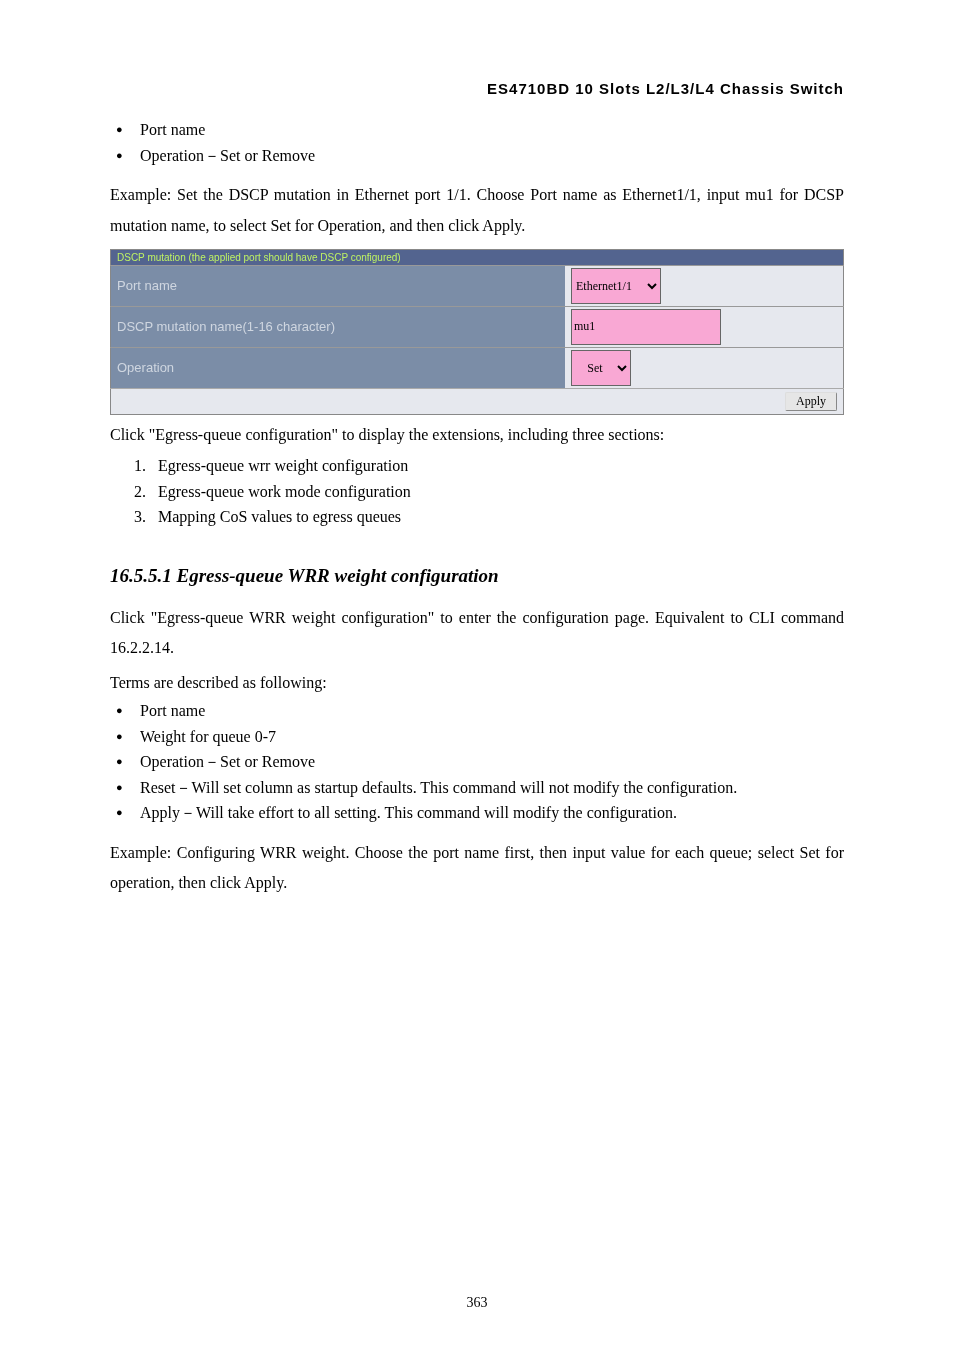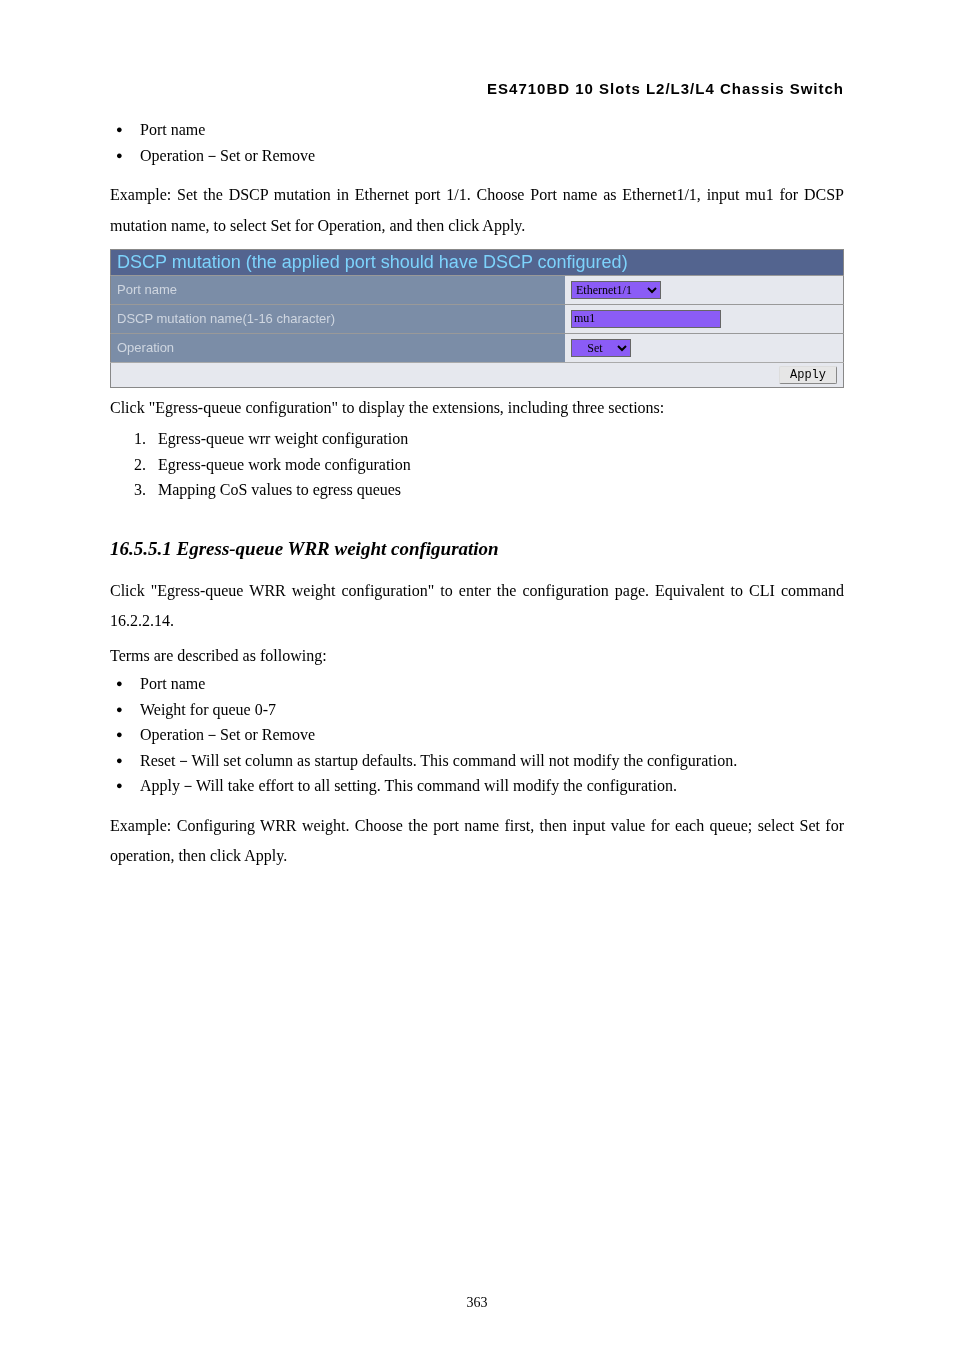--- a/index.html
+++ b/index.html
@@ -70,52 +70,52 @@
   
   .formshot {
     border: 1px solid #888;
     width: 100%;
     font-family: Arial, sans-serif;
     font-size: 13px;
     border-collapse: collapse;
   }
   .formshot .titlebar td {
     background: #53648f;
-    color: #7dd3fc;
+    color: #bef264;
     padding: 2px 6px;
-    font-size: 18px;
+    font-size: 10px;
   }
   .formshot .row td {
     background: #7b8da7;
     color: #cfd6e0;
     padding: 2px 6px;
     border-top: 1px solid #999;
     height: 24px;
     vertical-align: middle;
   }
   .formshot .row td.inputcell {
     background: #e6e8ee;
     width: 38%;
   }
   .formshot select, .formshot input[type=text] {
     font-family: "Times New Roman", serif;
     font-size: 12px;
     border: 1px solid #666;
-    background: #8b5cf6;
-    height: 18px;
+    background: #f9a8d4;
+    height: 36px;
     box-sizing: border-box;
   }
   .formshot .footer td {
     background: #e6e8ee;
     text-align: right;
     padding: 3px 6px;
     border-top: 1px solid #aaa;
   }
   .applybtn {
-    font-family: Liberation Mono, monospace;
+    font-family: Liberation Serif, serif;
     font-size: 12px;
     padding: 1px 10px;
     background: #e6e6e6;
     border: 1px solid #888;
     border-top-color: #ddd;
     border-left-color: #ddd;
     border-radius: 2px;
     cursor: pointer;
   }
   .pagenum {

